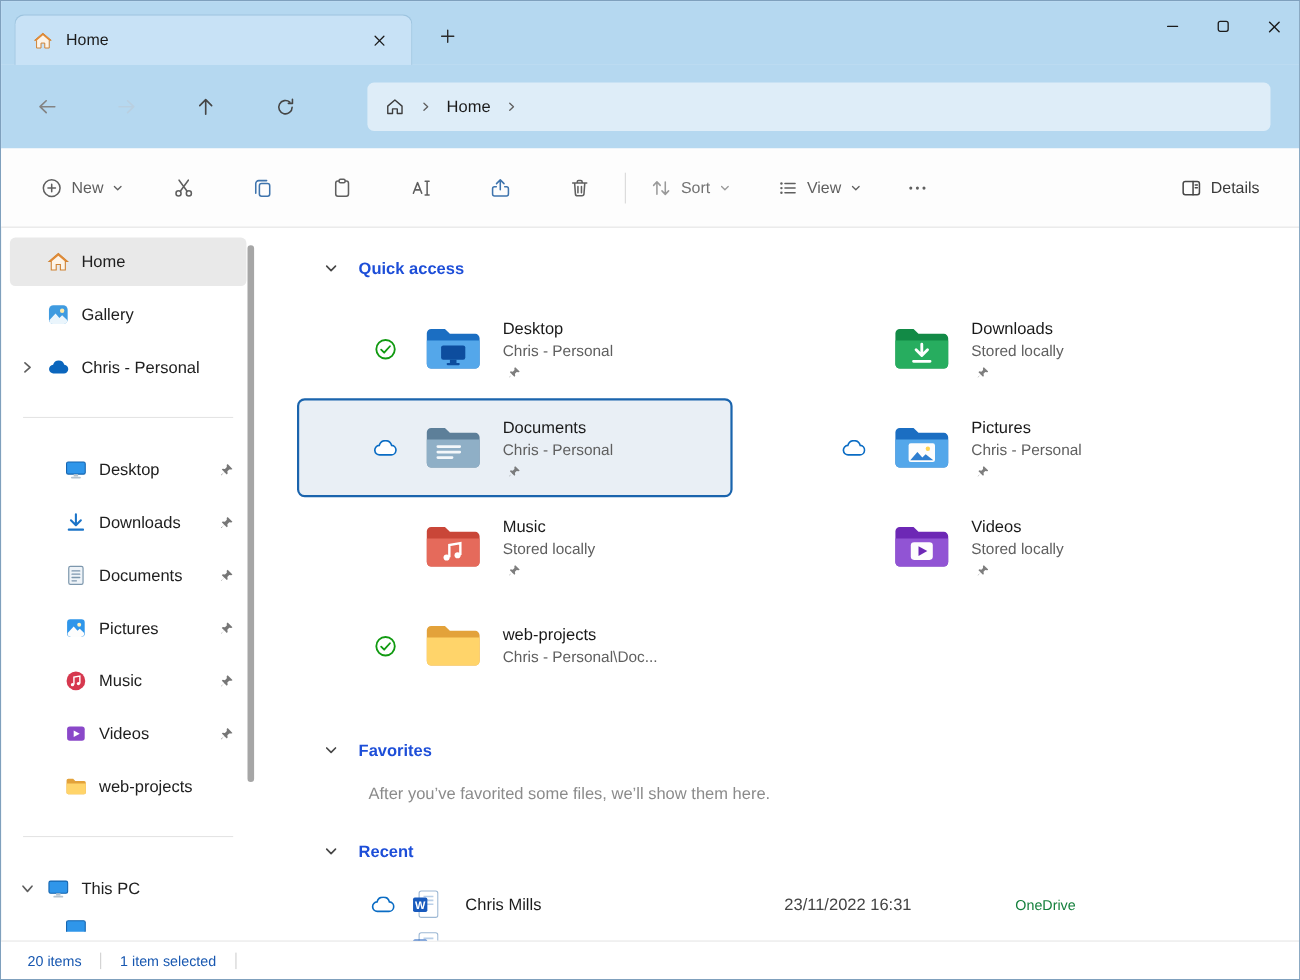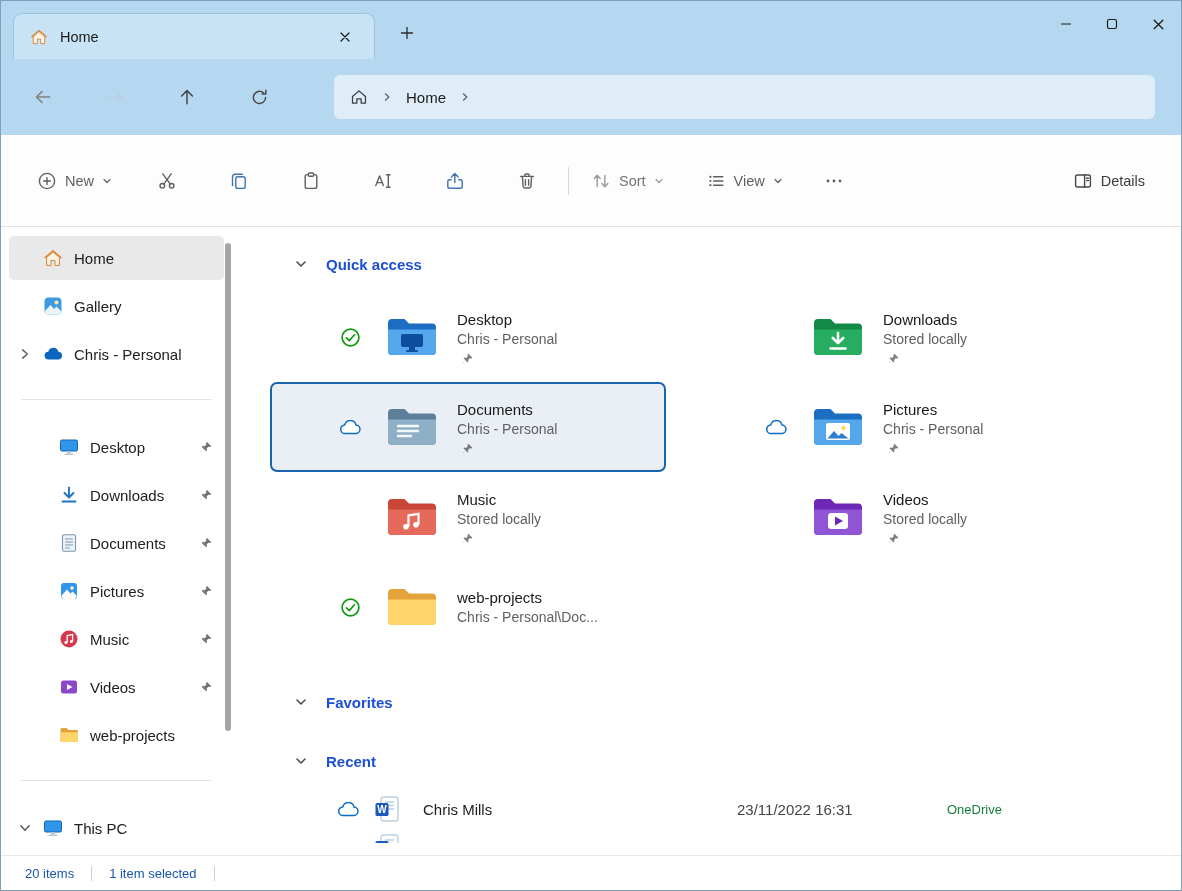--- a/index.html
+++ b/index.html
@@ -23,21 +23,21 @@
   .nav-btn:last-of-type { margin-right:0; }
   .breadcrumb { flex:1; height:44px; margin-left:25px; background:rgba(255,255,255,0.55); border-radius:6px;
                 display:flex; align-items:center; padding:0 16px; gap:14px; }
   .crumb { font-size:15px; color:#1b1b1b; }
   .searchbox { width:222px; height:44px; margin-left:20px; background:rgba(255,255,255,0.55); border-radius:6px;
                display:flex; align-items:center; padding:0 12px 0 14px; }
   .searchbox input { flex:1; border:none; outline:none; background:transparent; font-family:inherit; font-size:15px; color:#3b3b3b; }
   .searchbox input::placeholder { color:#5a5a5a; opacity:1; }
 
   
-  .toolbar { height:92px; background:#fdfdfd; border-bottom:1px solid #e3e3e3; flex:0 0 auto;
+  .toolbar { height:72px; background:#fdfdfd; border-bottom:1px solid #e3e3e3; flex:0 0 auto;
              display:flex; align-items:center; padding:0 26px;justify-content:flex-end; }
   .tb-btn { display:flex; align-items:center; gap:8px; height:44px; padding:0 10px; border-radius:6px; color:#5f5f5f; font-size:14.5px; }
   .tb-icon-btn { width:46px; height:44px; display:flex; align-items:center; justify-content:center; border-radius:6px; margin-right:26px; }
   .tb-group { display:flex; align-items:center; margin-left:22px; }
   .tb-divider { width:1px; height:28px; background:#d9d9d9; margin:0 12px 0 -8px; }
   .tb-label-gray { color:#737373; }
   .tb-spacer { flex:1; }
   .details-btn { color:#3b3b3b; }
 
   
@@ -70,21 +70,21 @@
   .tsub { font-size:14px; color:#5f5f5f; }
   .tpin { width:11px; height:11px; margin-top:3px; margin-left:5px; opacity:.8; }
 
   .fav-empty { margin:16px 0 0 65px; font-size:15px; color:#8b8b8b; }
   .sh-fav { margin-top:35px; }
   .sh-rec { margin-top:29px; }
 
   .recent-row { display:flex; align-items:center; height:44px; margin-top:11px; padding-left:58px; border-radius:5px; }
   .ricon { width:24px; height:26px; margin-left:7px; flex:0 0 auto; }
   .rname { font-size:15px; color:#1b1b1b; margin-left:24px; width:290px; }
-  .rdate { font-size:15px; color:#444; width:210px;margin-left:24px; }
+  .rdate { font-size:15px; color:#444; width:210px; }
   .rloc  { font-size:13px; color:#15803d; }
   .recent-partial { height:9px; overflow:hidden; margin-left:105px; width:24px; margin-top:3px; }
 
   
   .statusbar { height:35px; flex:0 0 auto; border-top:1px solid #e6e6e6; display:flex; align-items:center; padding-left:24px; background:#fff; }
   .sb-text { font-size:13px; color:#1757b0; }
   .sb-sep { width:1px; height:15px; background:#d0d0d0; margin:0 17px; }
 
   svg { width:100%; height:100%; display:block; }
 </style>
@@ -658,20 +658,21 @@
         </div>
 
       <div class="section-header sh-fav">
         <span class="sec-chev">
             <svg viewBox="0 0 14 14">
               <path d="M3 5 L7 9 L11 5" fill="none" stroke-linecap="round" stroke-linejoin="round" stroke="#474747" stroke-width="1.5"></path>
             </svg>
           </span>
         <span class="sec-title">Favorites</span>
       </div>
+      <div class="fav-empty">After you’ve favorited some files, we’ll show them here.</div>
 
       <div class="section-header sh-rec">
         <span class="sec-chev">
             <svg viewBox="0 0 14 14">
               <path d="M3 5 L7 9 L11 5" fill="none" stroke-linecap="round" stroke-linejoin="round" stroke="#474747" stroke-width="1.5"></path>
             </svg>
           </span>
         <span class="sec-title">Recent</span>
       </div>
 

